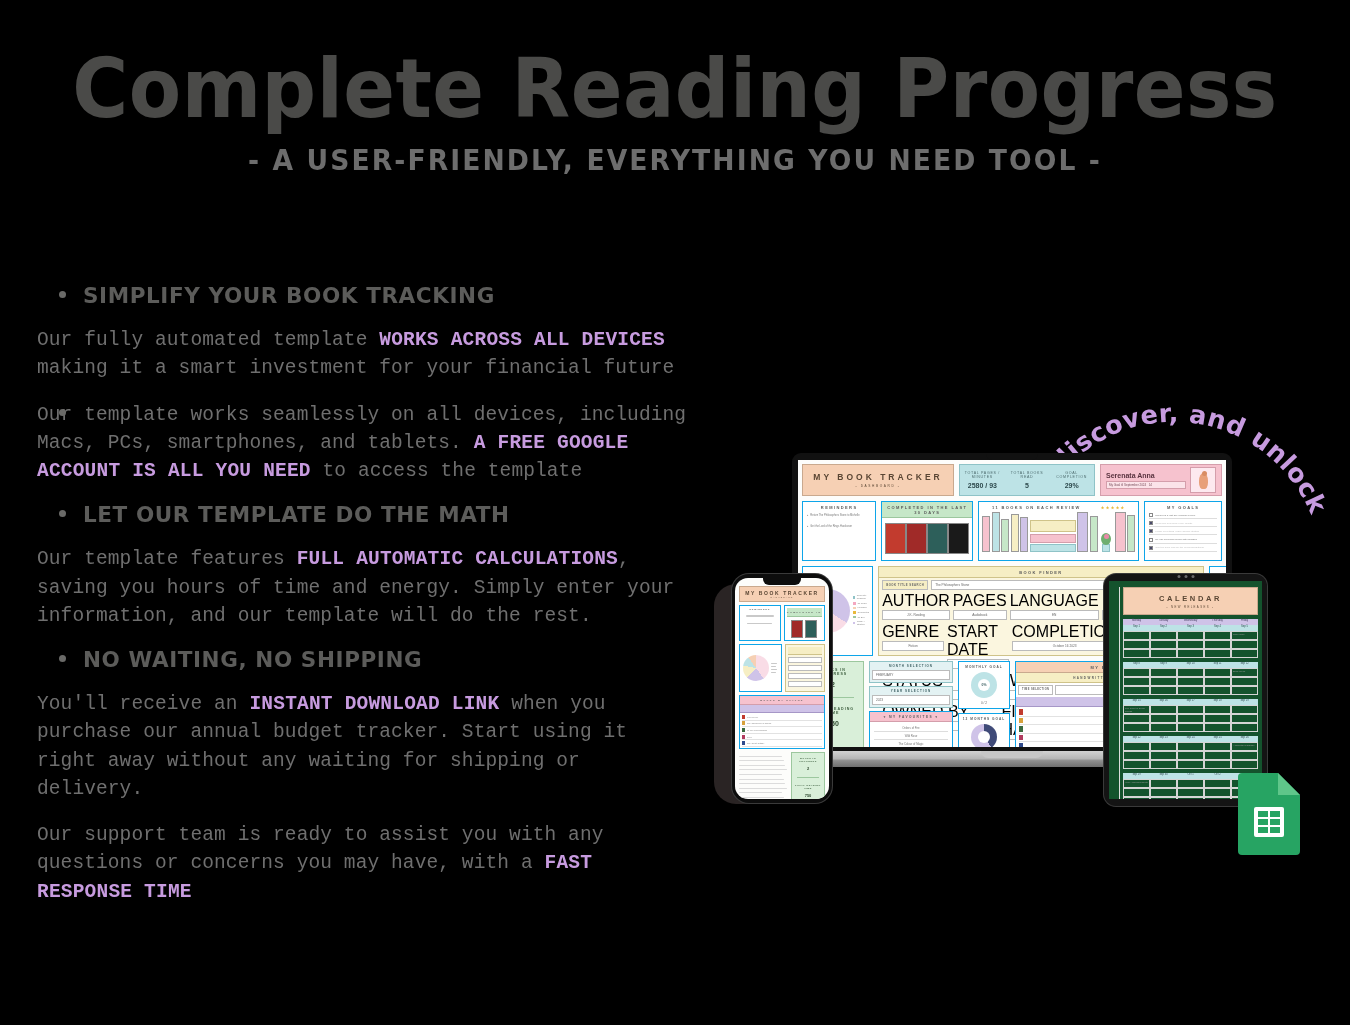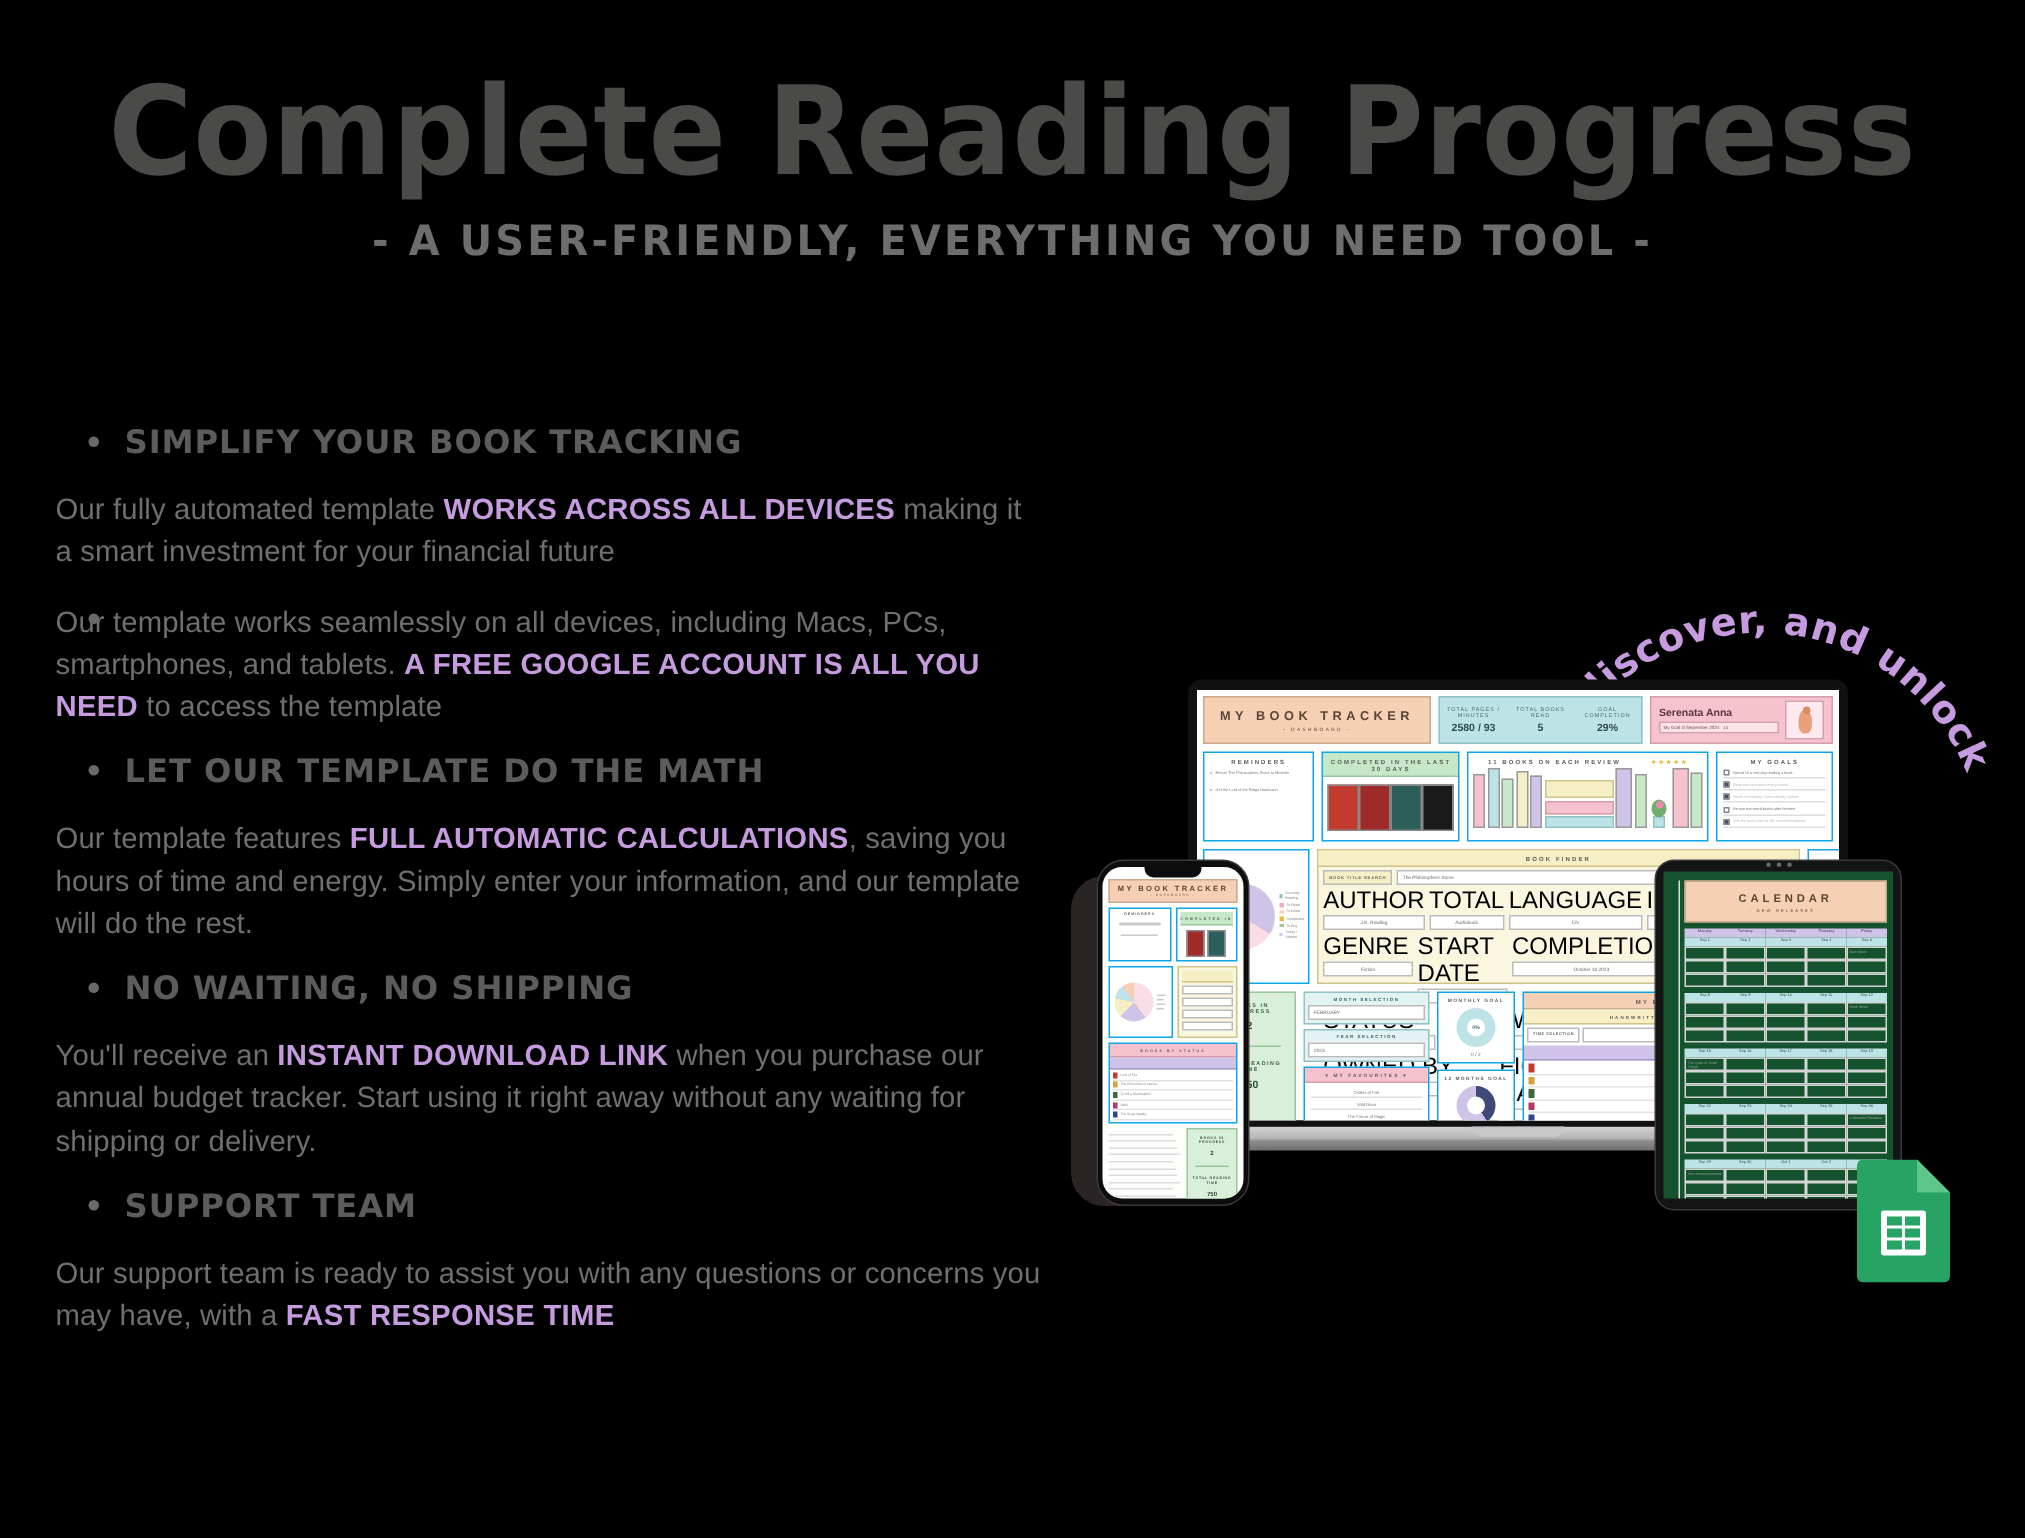--- a/index.html
+++ b/index.html
@@ -49,21 +49,21 @@
   .f-head .bullet {
     position: absolute; left: 22px; top: 8px;
     width: 7px; height: 7px; border-radius: 50%; background: #6a6a68;
   }
   .f-head .htext { padding-left: 23px; display: inline-block; }
   .f-body {
     font-size: 19.5px;
     line-height: 1.45;
     color: #6f6f6f;
     letter-spacing: 0.1px;
-    font-family: Liberation Sans, sans-serif;
+    font-family: Liberation Mono, monospace;
     margin-top: 18px;
   }
   .f-body .hl { color: #c79bdf; font-weight: 700; letter-spacing: 0.2px; }
 
   
   #circle-text {
     position: absolute;
     left: 1008px; top: 258px;
     width: 320px; height: 320px;
   }
@@ -211,21 +211,20 @@
     </div>
     <div class="feature">
       <div class="f-head"><span class="bullet"></span><span class="htext">LET OUR TEMPLATE DO THE MATH</span></div>
       <div class="f-body"><span>Our template features </span><span class="hl">FULL AUTOMATIC CALCULATIONS</span><span>, saving you hours of time and energy. Simply enter your information, and our template will do the rest.</span></div>
     </div>
     <div class="feature">
       <div class="f-head"><span class="bullet"></span><span class="htext">NO WAITING, NO SHIPPING</span></div>
       <div class="f-body"><span>You'll receive an </span><span class="hl">INSTANT DOWNLOAD LINK</span><span> when you purchase our annual budget tracker. Start using it right away without any waiting for shipping or delivery.</span></div>
     </div>
     <div class="feature">
-      <div class="f-head"><span class="bullet"></span><span class="htext">SUPPORT TEAM</span></div>
       <div class="f-body"><span>Our support team is ready to assist you with any questions or concerns you may have, with a </span><span class="hl">FAST RESPONSE TIME</span></div>
     </div>
   </div>
 
 <div id="circle-text">
   <svg viewBox="0 0 320 320">
     <defs>
       <path id="arcpath" d="M 18,300 A 148,148 0 0 1 300,250" fill="none"></path>
     </defs>
     <text><textPath id="arc-tp" href="#arcpath" startOffset="0%">Read, discover, and unlock your world.</textPath></text>
@@ -390,21 +389,21 @@
             <div class="panel" style="flex:1;background:#fbf6df;border-color:#cfc389">
               <div class="mini-title yellow-hd">BOOK FINDER</div>
               <div style="display:flex;gap:3px;padding:2px 3px">
                 <span class="fld" style="background:#f6eec4;font-size:2.8px;letter-spacing:.5px;font-weight:700">BOOK TITLE SEARCH</span>
                 <span class="fld" style="flex:1;text-align:left">The Philosophers Stone</span>
               </div>
               <div style="display:flex;gap:4px;padding:0 3px">
                 <div id="lp-finder-fields" style="flex:1">
                     <div style="display: flex; gap: 3px; margin-bottom: 3px;">
                       <div style="flex: 1 1 0%;"><span class="fl">AUTHOR</span><div class="fld">J.K. Rowling</div></div>
-                      <div style="flex: 1 1 0%;"><span class="fl">TOTAL</span><div class="fld">Audiobook</div></div>
+                      <div style="flex: 1 1 0%;"><span class="fl">PAGES</span><div class="fld">Audiobook</div></div>
                       <div style="flex: 1 1 0%;"><span class="fl">LANGUAGE</span><div class="fld">EN</div></div>
                       <div style="flex: 1 1 0%;"><span class="fl">ID</span><div class="fld">006</div></div>
                     </div>
                     <div style="display: flex; gap: 3px; margin-bottom: 3px;">
                       <div style="flex: 1 1 0%;"><span class="fl">GENRE</span><div class="fld">Fiction</div></div>
                       <div style="flex: 1 1 0%;"><span class="fl">START DATE</span><div class="fld">June 1 2023</div></div>
                       <div style="flex: 1 1 0%;"><span class="fl">COMPLETION</span><div class="fld">October 16 2023</div></div>
                     </div>
                     <div style="display: flex; gap: 3px; margin-bottom: 3px;">
                       <div style="flex: 1 1 0%;"><span class="fl">STATUS</span><div class="fld">Borrowed It</div></div>

